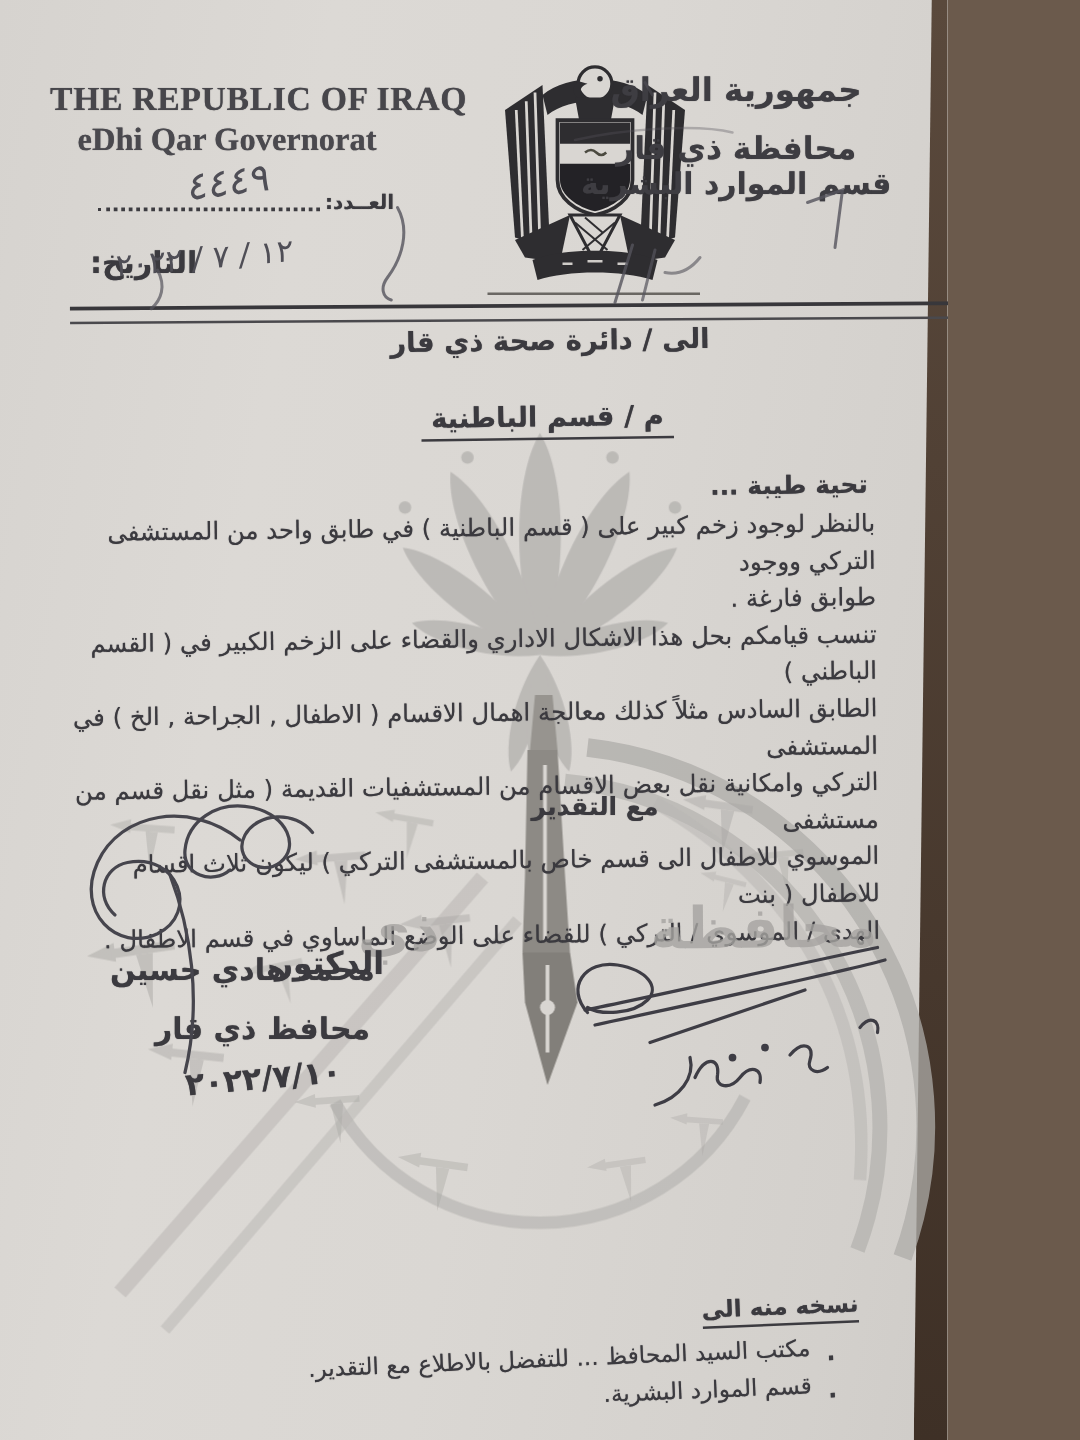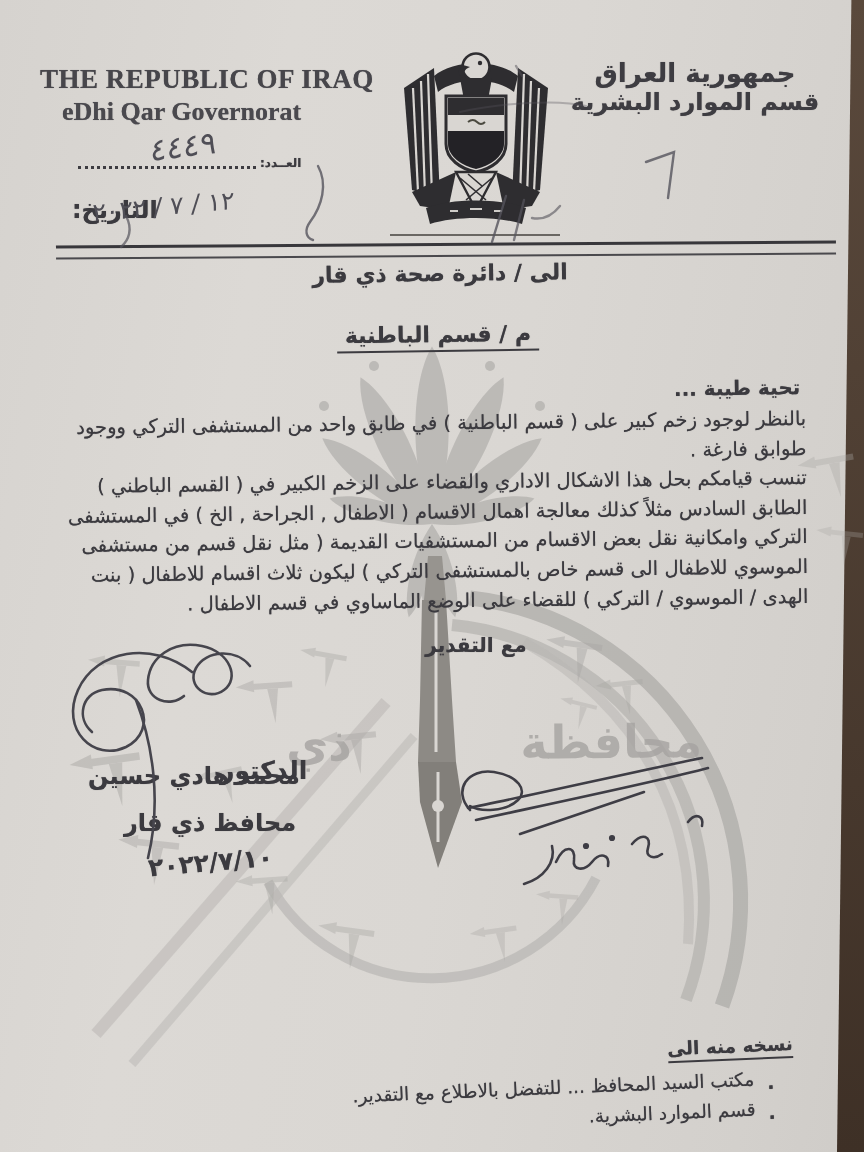--- a/index.html
+++ b/index.html
@@ -1,32 +1,32 @@
 <!DOCTYPE html>
 <html lang="ar"><head>
 <meta charset="utf-8">
 <style>
   html,body{margin:0;padding:0;background:#6b5a4c;}
   .scan{
-    position:relative;width:864px;height:1152px;overflow:hidden;
+    position:relative;width:758px;height:1152px;overflow:hidden;
     background:linear-gradient(100deg,#d6d3cf 0%,#dcd9d5 28%,#dad7d3 55%,#d3d0cc 88%,#cfccc8 100%);
     font-family:"DejaVu Sans",sans-serif;color:#3b3a3f;
   }
   .edge-strip{position:absolute;top:0;right:0;bottom:0;width:30px;
     background:linear-gradient(to bottom,#5a493c,#3e3026);
     clip-path:polygon(58% 0,100% 0,100% 100%,10% 100%);}
   .layer{position:absolute;inset:0;pointer-events:none;}
   .z1{z-index:1}.z2{z-index:2}.z3{z-index:3}
   .print{text-shadow:0 0 .7px rgba(59,58,63,.75);}
   
   .en-title{position:absolute;left:40px;top:64px;font-family:"Liberation Serif",serif;
     font-size:27px;font-weight:bold;letter-spacing:.5px;color:#47464b;}
   .en-sub{position:absolute;left:62px;top:97px;font-family:Liberation Serif, serif;
     font-size:26px;font-weight:bold;color:#4a494e;}
-  .num-row{position:absolute;left:78px;top:152px;direction:rtl;font-size:12px;}
+  .num-row{position:absolute;left:78px;top:152px;direction:rtl;font-size:16px;}
   .num-label{font-weight:bold;}
   .dots{display:inline-block;width:178px;border-bottom:3.5px dotted #3d3c41;height:14px;margin:0 4px -2px 0;}
   .hand{color:#4f4e56;}
   .num-value{position:absolute;left:150px;top:128px;font-size:31px;
     transform:rotate(-7deg) skewX(-8deg);letter-spacing:3px;}
   .date-row{position:absolute;left:72px;top:196px;direction:rtl;font-size:24px;font-weight:bold;}
   .date-value{position:absolute;left:92px;top:192px;font-size:25px;direction:rtl;
     transform:rotate(-5deg) skewX(-6deg);letter-spacing:2px;}
   
   .gov-block{position:absolute;right:24px;top:58px;width:290px;direction:rtl;text-align:center;color:#3e3d42;}
@@ -196,20 +196,21 @@
           <line x1="52" y1="165" x2="60" y2="165"></line>
           <line x1="72" y1="163" x2="84" y2="163"></line>
           <line x1="96" y1="165" x2="104" y2="165"></line>
         </g>
       </g>
     </svg>
     <div class="emblem-line"></div>
 
     <div class="gov-block print">
       <div class="gov-l1">جمهورية العراق</div>
+      <div class="gov-l2">محافظة ذي قار</div>
       <div class="gov-l3">قسم الموارد البشرية</div>
     </div>
 
     <div class="dbl-rule"></div>
 
     <div class="to-line print">الى / دائرة صحة ذي قار</div>
 
     <div class="subject-wrap">
       <span class="subject print">م / قسم الباطنية</span>
     </div>

